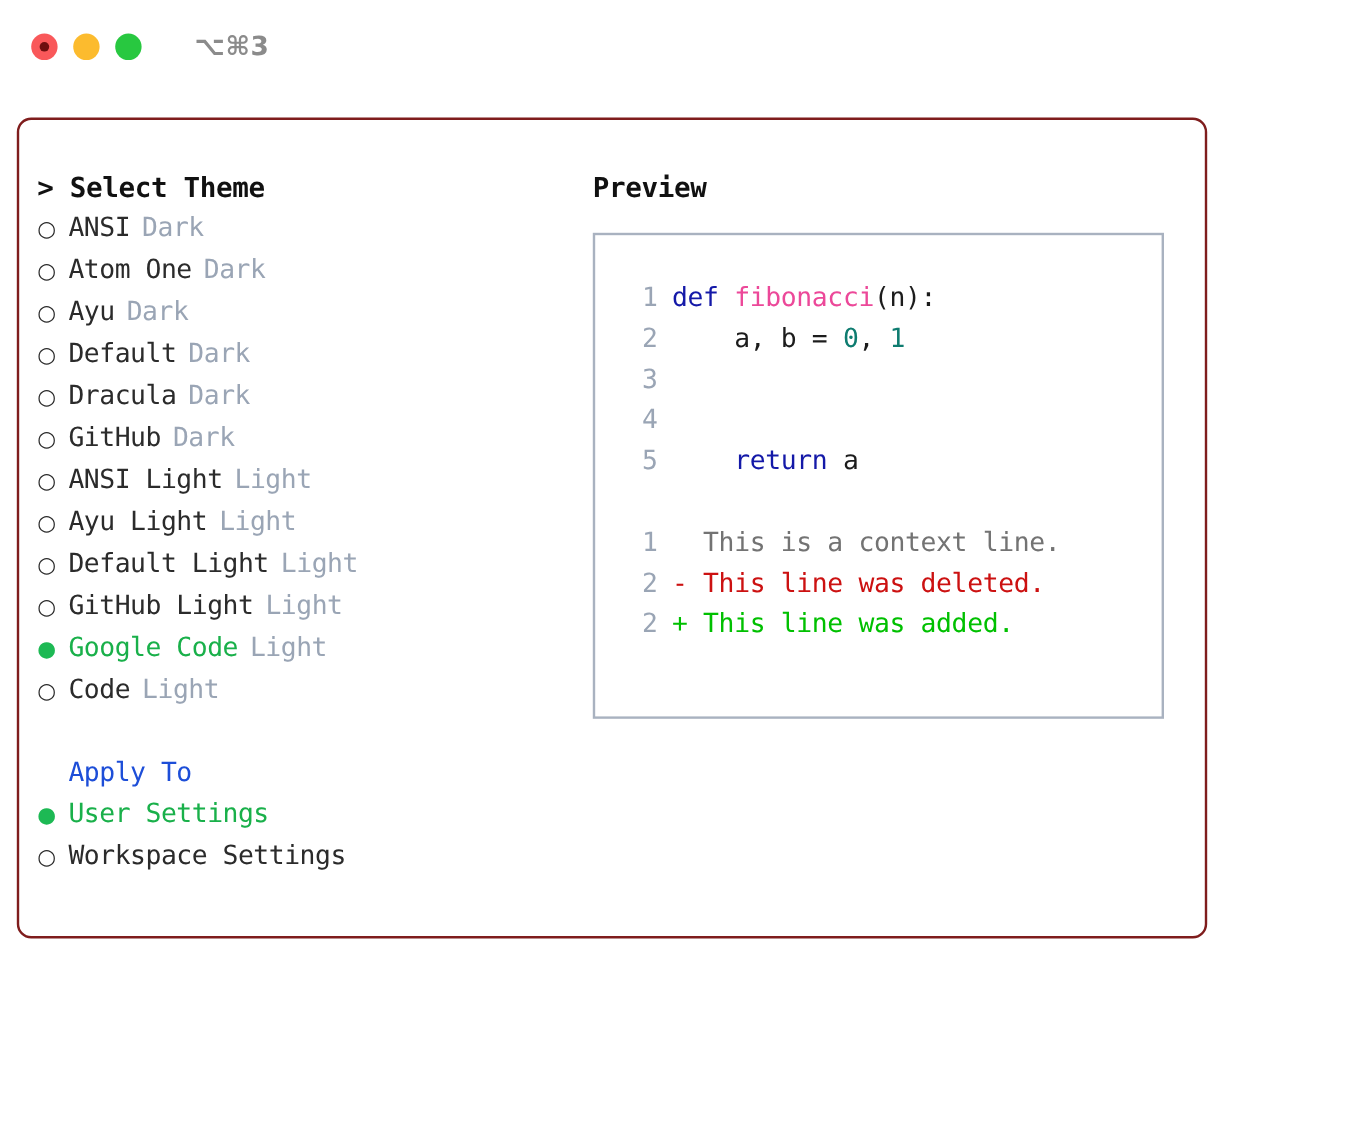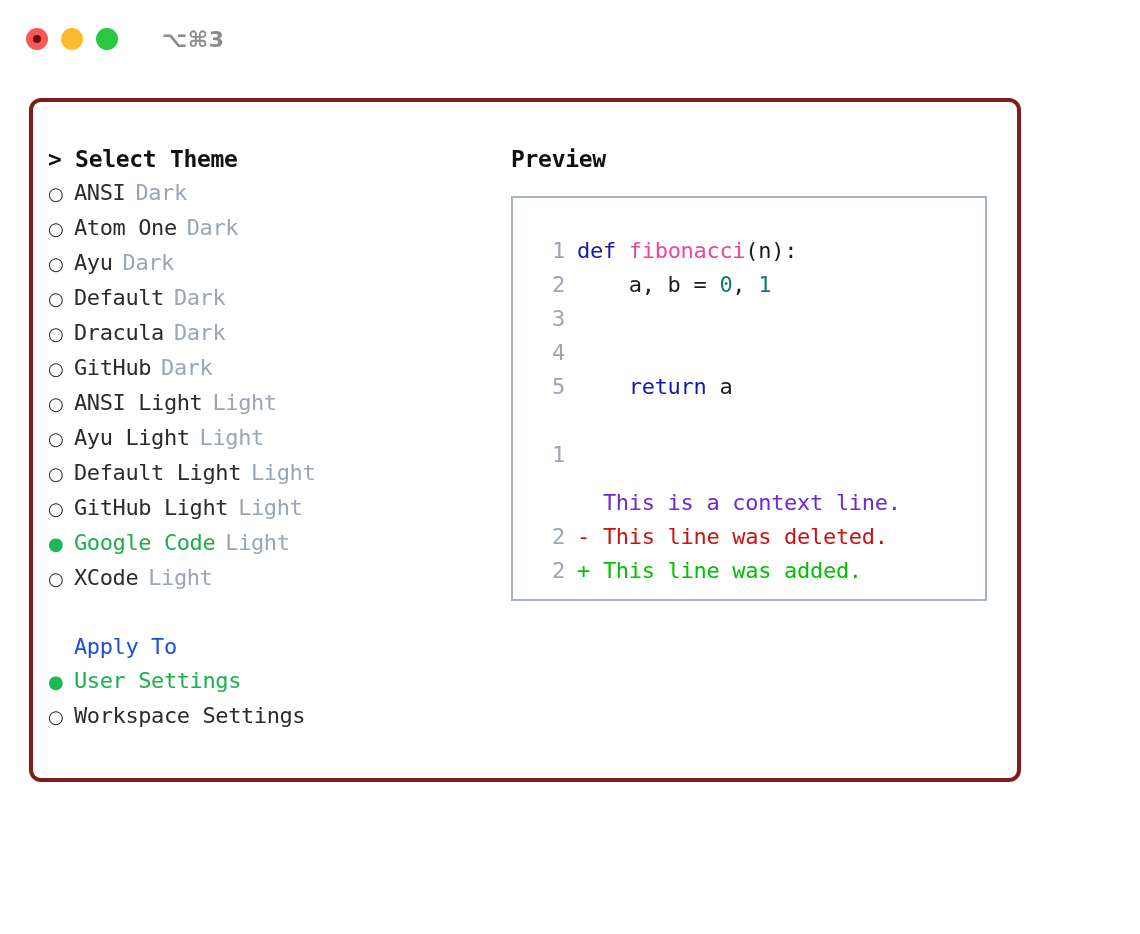--- a/index.html
+++ b/index.html
@@ -64,25 +64,25 @@
     color: #8b8b8b;
     font-size: 22px;
     font-weight: bold;
     letter-spacing: 0.5px;
     font-family: "DejaVu Sans", sans-serif;
   }
 
   
   #panel {
     position: absolute;
-    left: 29px;
+    left: 14px;
     top: 98px;
     width: 992px;
     height: 684px;
-    border: 4px solid #7f1d1d;
+    border: 2px solid #7f1d1d;
     border-radius: 12px;
     box-sizing: border-box;
     background: #ffffff;
   }
 
   
   #left-col {
     position: absolute;
     left: 15px;
     top: 40px;
@@ -179,21 +179,21 @@
     padding-right: 12px;
   }
   .code-text { color: #1c1c1c; }
 
   .kw   { color: #1419a8; }
   .fn   { color: #ec4899; }
   .num  { color: #0e7c70; }
   .punct{ color: #1c1c1c; }
 
   .diff-gap { height: 34px; }
-  .diff-ctx { color: #6d28d9; margin-top: 48px; }
+  .diff-ctx { color: #737373; }
   .diff-del { color: #cc1111; }
   .diff-add { color: #00c000; }
 </style>
 </head>
 <body>
 
 <div id="window">
 
   <div id="titlebar">
     <div class="traffic">
@@ -214,21 +214,21 @@
           <div class="theme-row"><span class="marker">○</span><span class="theme-name">Atom One</span><span class="theme-kind">Dark</span></div>
           <div class="theme-row"><span class="marker">○</span><span class="theme-name">Ayu</span><span class="theme-kind">Dark</span></div>
           <div class="theme-row"><span class="marker">○</span><span class="theme-name">Default</span><span class="theme-kind">Dark</span></div>
           <div class="theme-row"><span class="marker">○</span><span class="theme-name">Dracula</span><span class="theme-kind">Dark</span></div>
           <div class="theme-row"><span class="marker">○</span><span class="theme-name">GitHub</span><span class="theme-kind">Dark</span></div>
           <div class="theme-row"><span class="marker">○</span><span class="theme-name">ANSI Light</span><span class="theme-kind">Light</span></div>
           <div class="theme-row"><span class="marker">○</span><span class="theme-name">Ayu Light</span><span class="theme-kind">Light</span></div>
           <div class="theme-row"><span class="marker">○</span><span class="theme-name">Default Light</span><span class="theme-kind">Light</span></div>
           <div class="theme-row"><span class="marker">○</span><span class="theme-name">GitHub Light</span><span class="theme-kind">Light</span></div>
           <div class="theme-row selected"><span class="marker on">●</span><span class="theme-name">Google Code</span><span class="theme-kind">Light</span></div>
-          <div class="theme-row"><span class="marker">○</span><span class="theme-name">XCode</span><span class="theme-kind">Light</span></div>
+          <div class="theme-row"><span class="marker">○</span><span class="theme-name">Code</span><span class="theme-kind">Light</span></div>
         </div>
 
       <div class="section-gap"></div>
 
       <div class="apply-label">Apply To</div>
 
       <div id="apply-list">
           <div class="theme-row selected"><span class="marker on">●</span><span class="theme-name">User Settings</span></div>
           <div class="theme-row"><span class="marker">○</span><span class="theme-name">Workspace Settings</span></div>
         </div>

